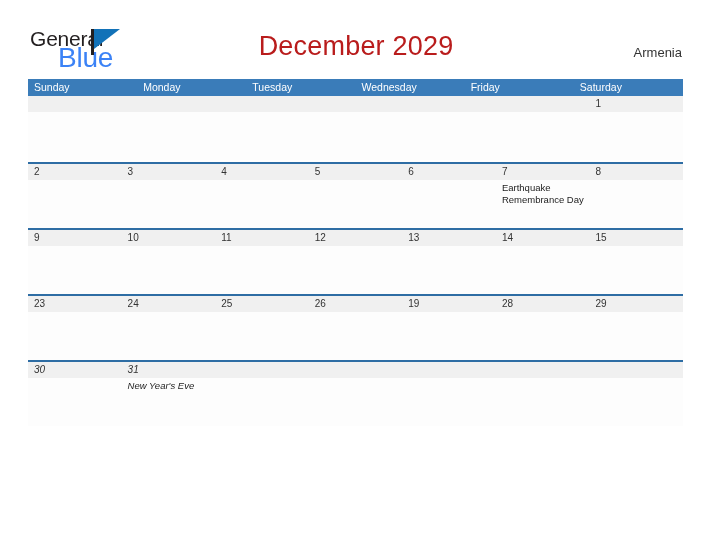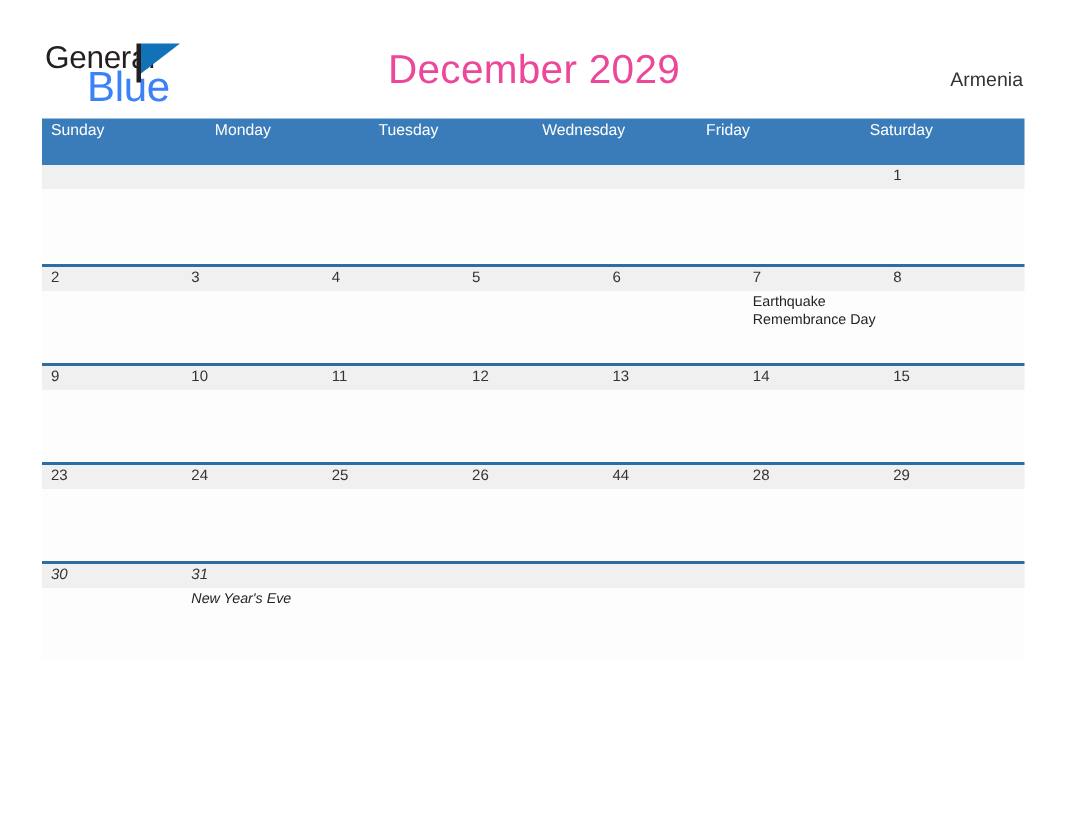--- a/index.html
+++ b/index.html
@@ -77,21 +77,21 @@
   }
 
   .month-title {
     position: absolute;
     left: 0;
     top: 31px;
     width: 712px;
     text-align: center;
     font-size: 27px;
     font-weight: normal;
-    color: #ec4899;
+    color: #b91c1c;
     letter-spacing: 0.2px;
   }
 
   .country {
     position: absolute;
     right: 30px;
     top: 45px;
     font-size: 13px;
     color: #333333;
   }
@@ -100,21 +100,21 @@
   .calendar {
     position: absolute;
     left: 28px;
     top: 79px;
     width: 655px;
   }
 
   .dow-row {
     display: flex;
     background: #3a7cb9;
-    height: 31px;
+    height: 17px;
   }
   .dow {
     flex: 1 1 0;
     color: #ffffff;
     font-size: 10.5px;
     line-height: 17px;
     padding-left: 6px;
     box-sizing: border-box;
     white-space: nowrap;
   }
@@ -143,21 +143,20 @@
     line-height: 16px;
     color: #333333;
     padding-left: 6px;
     box-sizing: border-box;
   }
 
   .week-events {
     display: flex;
     background: #fdfdfd;
     height: 48px;
-    justify-content: center;
   }
   .daycell-events {
     flex: 1 1 0;
     padding: 2px 5px 0 6px;
     box-sizing: border-box;
     font-size: 9.5px;
     line-height: 12px;
     color: #222222;
   }
   .event {
@@ -258,21 +257,21 @@
             <div class="daycell-events"></div>
             <div class="daycell-events"></div>
           </div>
         </div>
         <div class="week">
           <div class="week-nums">
             <div class="daycell-num">23</div>
             <div class="daycell-num">24</div>
             <div class="daycell-num">25</div>
             <div class="daycell-num">26</div>
-            <div class="daycell-num">44</div>
+            <div class="daycell-num">19</div>
             <div class="daycell-num">28</div>
             <div class="daycell-num">29</div>
           </div>
           <div class="week-events">
             <div class="daycell-events"></div>
             <div class="daycell-events"></div>
             <div class="daycell-events"></div>
             <div class="daycell-events"></div>
             <div class="daycell-events"></div>
             <div class="daycell-events"></div>

